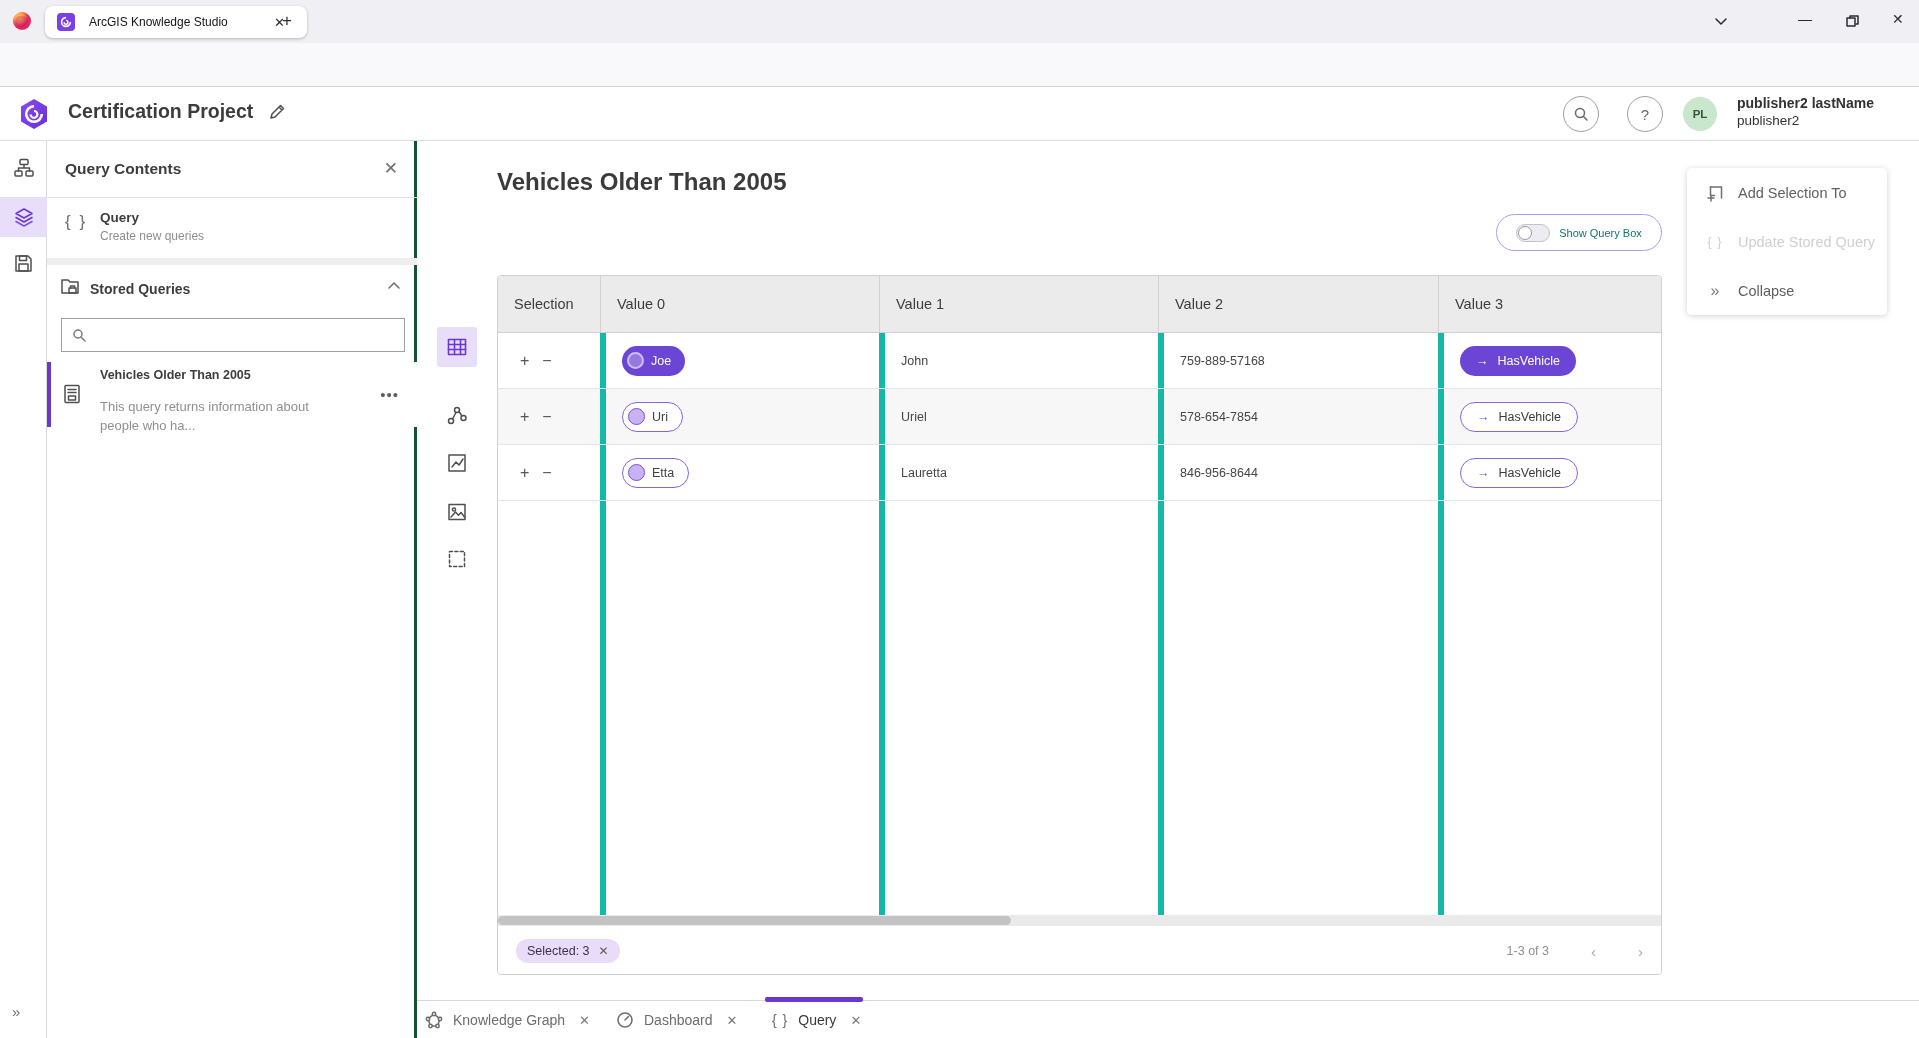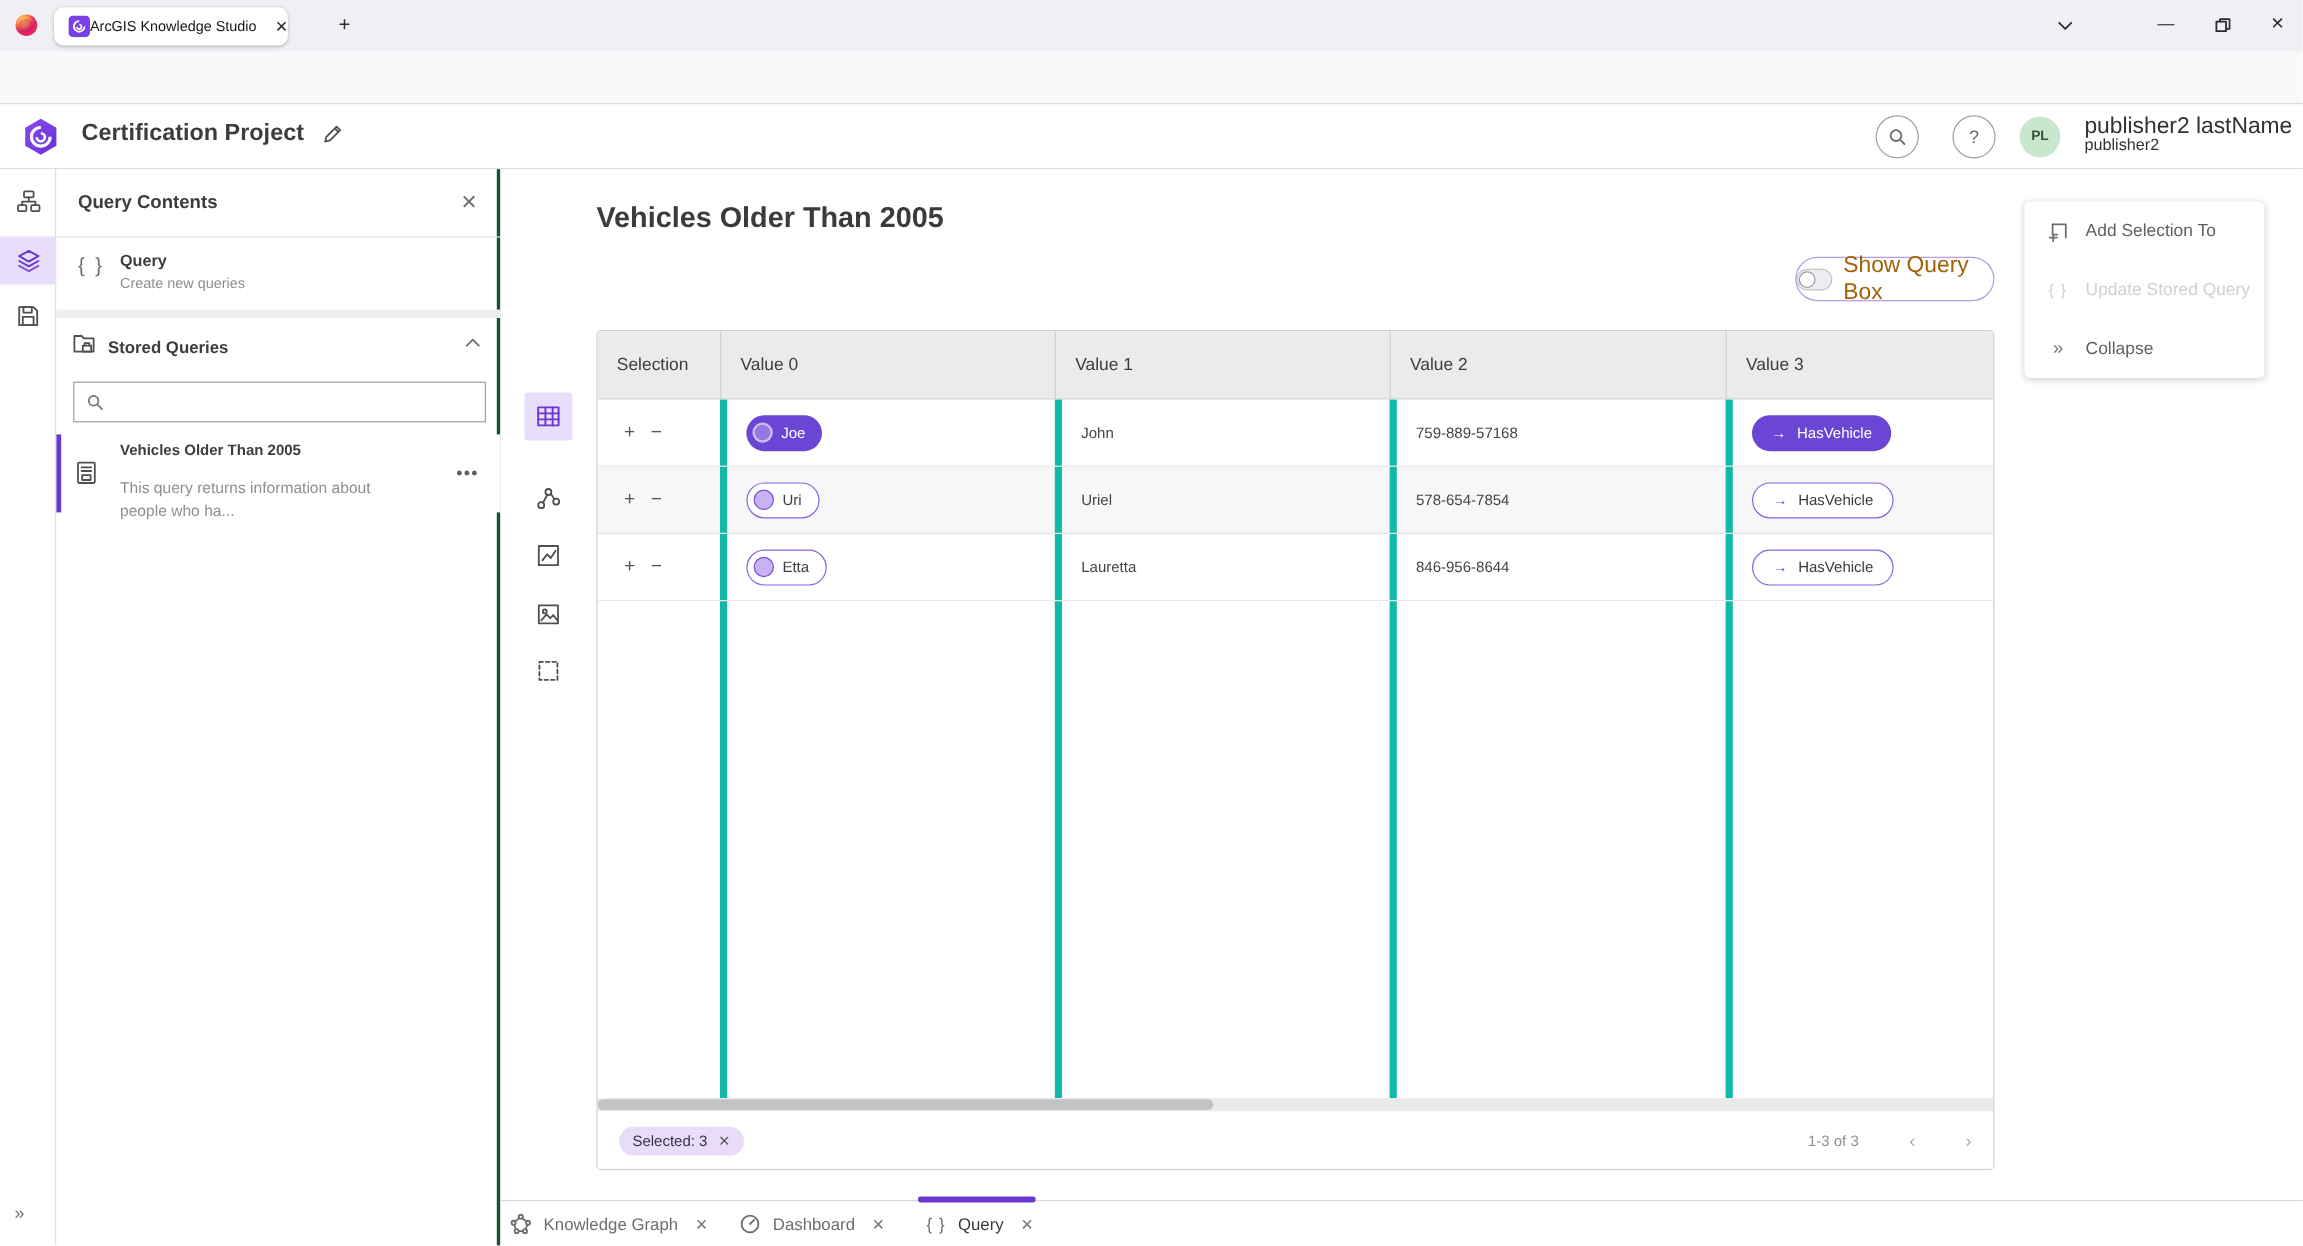--- a/index.html
+++ b/index.html
@@ -4,39 +4,39 @@
 <style>
   *{margin:0;padding:0;box-sizing:border-box}
   html,body{width:1919px;height:1038px;overflow:hidden;font-family:"Liberation Sans",sans-serif;background:#fff}
   .stage{position:relative;width:1919px;height:1038px}
   .abs{position:absolute}
   .ico{display:inline-flex;align-items:center;justify-content:center}
   svg.l{fill:none;stroke:#4f4f4f;stroke-width:1.5;stroke-linecap:round;stroke-linejoin:round}
 
   
   .tabstrip{position:absolute;left:0;top:0;width:1919px;height:43px;background:#f0f0f4}
-  .tab{position:absolute;left:45px;top:6px;width:195px;height:32px;background:#fff;border-radius:8px;
-       box-shadow:0 1px 3px rgba(0,0,0,.25);display:flex;align-items:center;padding:0 0 0 12px;gap:0}
+  .tab{position:absolute;left:45px;top:6px;width:262px;height:32px;background:#fff;border-radius:8px;
+       box-shadow:0 1px 3px rgba(0,0,0,.25);display:flex;align-items:center;padding:0 22px 0 12px;gap:14px}
   .tab-title{font-size:12px;color:#15141a;flex:1;white-space:nowrap;overflow:hidden}
   .glyphbtn{color:#2b2a33;font-size:14px;line-height:1;cursor:default}
   .toolbar{position:absolute;left:0;top:43px;width:1919px;height:44px;background:#f9f9fb;border-bottom:1px solid #d4d4d8}
   .navbtn{position:absolute;top:51px;width:30px;height:30px;border-radius:4px;display:flex;align-items:center;justify-content:center}
   .urlbar{position:absolute;left:233px;top:50px;width:1456px;height:31px;background:#f0f0f4;border-radius:5px;
           display:flex;align-items:center;padding:0 10px 0 12px;gap:9px}
   .urltext{font-size:13px;color:#5b5b66;white-space:nowrap;overflow:hidden;flex:1}
   .urltext b{color:#15141a;font-weight:700}
 
   
   .appheader{position:absolute;left:0;top:87px;width:1919px;height:54px;background:#fff;border-bottom:1px solid #dcdcdc}
   .proj-title{position:absolute;left:68px;top:13px;font-size:19.5px;font-weight:600;color:#3c3c3c}
   .circbtn{position:absolute;top:9px;width:36px;height:36px;border:1px solid #9e9ea2;border-radius:50%;
            display:flex;align-items:center;justify-content:center;color:#6a6a6a;background:#fff}
   .avatar{position:absolute;left:1683px;top:10px;width:34px;height:34px;border-radius:50%;background:#c9e7cd;
           display:flex;align-items:center;justify-content:center;font-size:11.5px;font-weight:700;color:#36533b}
-  .uname{position:absolute;left:1737px;top:8px;font-size:19px;font-weight:400;color:#323232;line-height:1.2}
+  .uname{position:absolute;left:1737px;top:8px;font-size:14px;font-weight:700;color:#323232;line-height:1.2}
   .ulogin{position:absolute;left:1737px;top:26px;font-size:13.5px;color:#323232}
 
   
   .iconrail{position:absolute;left:0;top:141px;width:47px;height:897px;background:#fff;border-right:1px solid #d9d9d9}
   .railbtn{position:absolute;left:0;width:47px;height:40px;display:flex;align-items:center;justify-content:center}
   .railbtn.sel{background:#e9defa}
   .sidebar{position:absolute;left:47px;top:141px;width:370px;height:897px;background:#fff;border-right:3px solid #14532d}
   .sb-title{position:absolute;left:18px;top:19px;font-size:15.5px;font-weight:600;color:#3d3d3d}
   .sb-x{position:absolute;right:16px;top:17px;font-size:17px;color:#6f6f6f}
   .sb-div{position:absolute;left:0;top:56px;width:370px;height:1px;background:#e3e3e3}
@@ -59,21 +59,21 @@
   
   .main{position:absolute;left:417px;top:141px;width:1502px;height:859px;background:#fff}
   .toolcol .tb{position:absolute;left:20px;width:40px;height:40px;display:flex;align-items:center;justify-content:center}
   .toolcol .tb.sel{background:#e9defa;border-radius:3px}
   .pg-title{position:absolute;left:80px;top:27px;font-size:24px;font-weight:600;color:#3b3b3b}
   .pg-desc{position:absolute;left:80px;top:83px;font-size:14.5px;color:#4a4a4a}
   .sqb{position:absolute;left:1079px;top:73px;width:166px;height:37px;border:1px solid #b49be9;border-radius:19px;
        background:#fff;display:flex;align-items:center;justify-content:center;gap:9px}
   .sqb .track{width:34px;height:18px;border-radius:9px;background:#ececf2;border:1px solid #c3c3c9;position:relative}
   .sqb .knob{position:absolute;left:1px;top:1px;width:14px;height:14px;border-radius:50%;background:#fff;border:1px solid #9a9aa0}
-  .sqb .lbl{font-size:19px;color:#a16207}
+  .sqb .lbl{font-size:11px;color:#0f766e}
 
   .tablebox{position:absolute;left:80px;top:134px;width:1165px;height:700px;border:1px solid #cfcfcf;border-radius:4px;
             background:#fff;overflow:hidden}
   .thead{display:flex;height:57px;background:#ebebeb;border-bottom:1px solid #cfcfcf}
   .hcell{display:flex;align-items:center;padding-left:16px;font-size:14.5px;color:#3c3c3c;border-left:1px solid #d2d2d2;height:100%}
   .hcell:first-child{border-left:none}
   .c0{width:102px}.c1{width:279px}.c2{width:279px}.c3{width:280px}.c4{width:225px;flex:1}
   .trow{display:flex;height:56px;border-bottom:1px solid #e6e6e6;background:#fff}
   .trow.alt{background:#f7f7f7}
   .trow.filler{height:414px;border-bottom:none}

